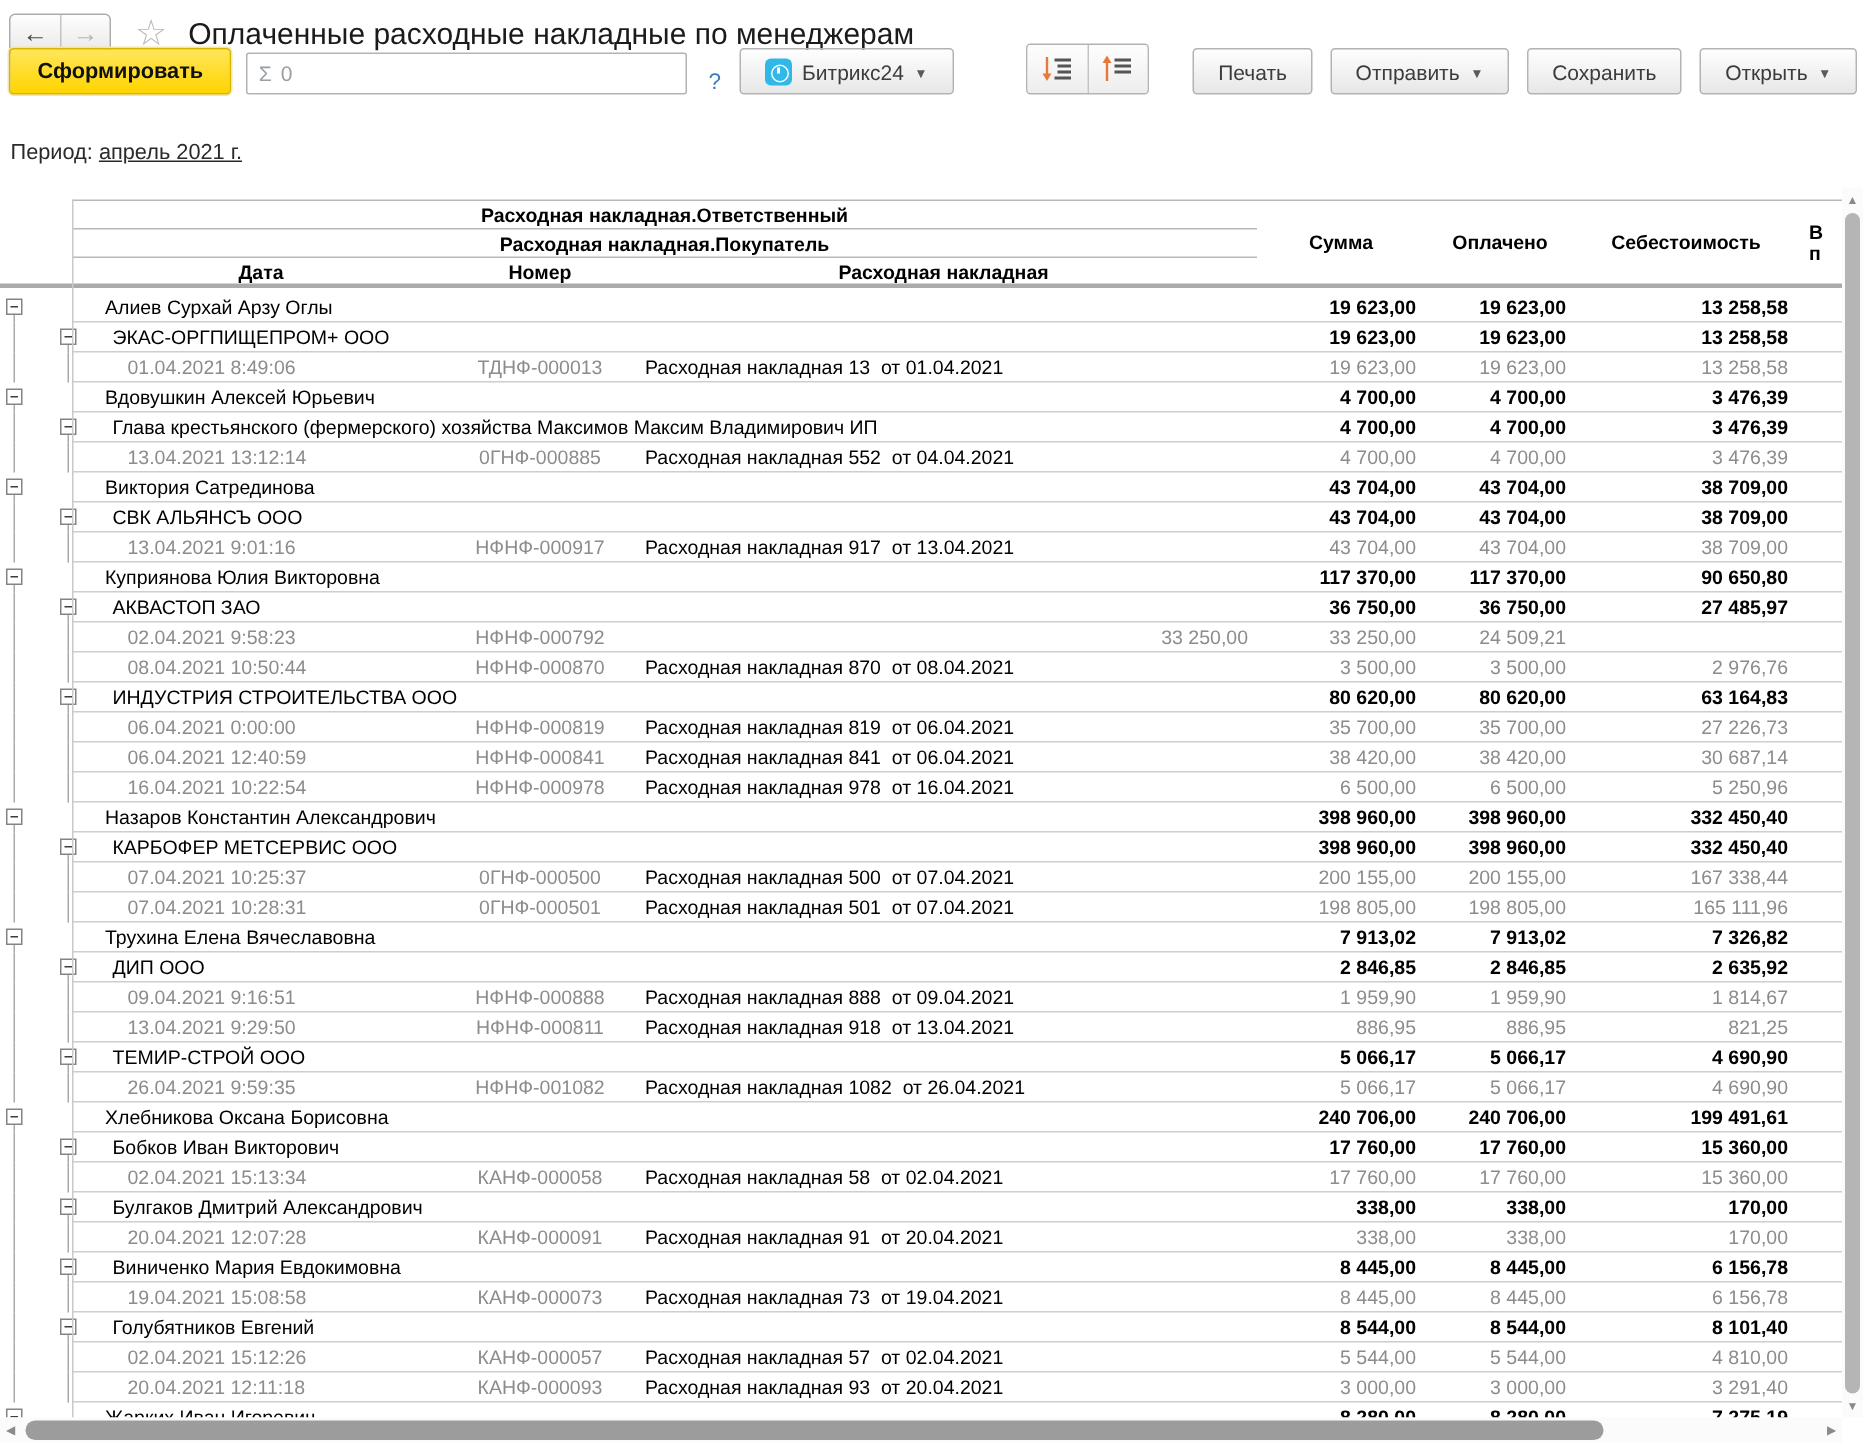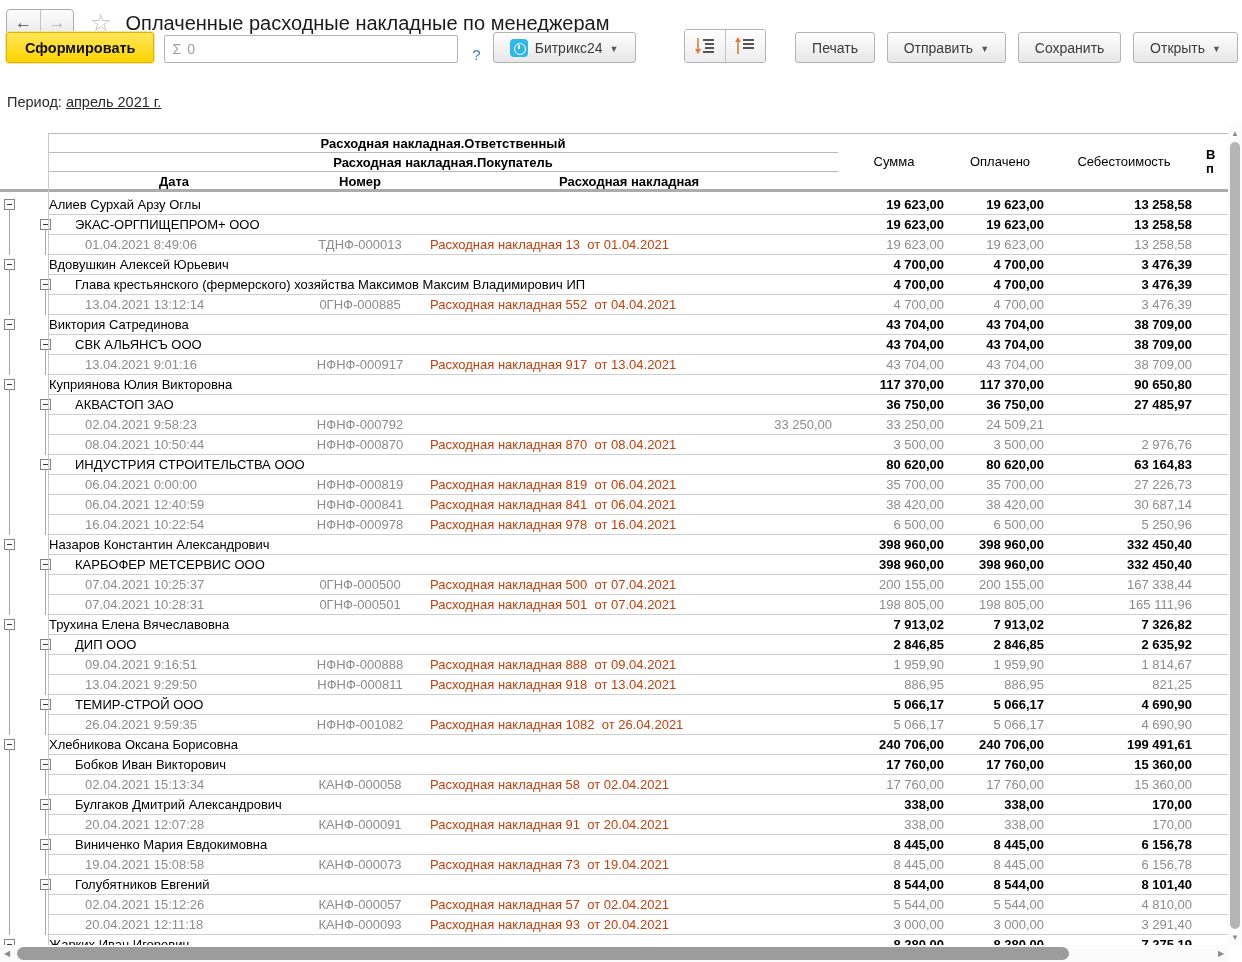--- a/index.html
+++ b/index.html
@@ -42,40 +42,40 @@
   
   .report { position:absolute; left:0; top:125px; right:14px; bottom:17px; }
   .vline-gutter { position:absolute; left:48px; top:8px; bottom:0; width:1px; background:#c9c9c9; }
   .rhead { position:relative; height:67px; border-bottom:3px solid #ababab; }
   .rhead .topline { position:absolute; left:48px; right:0; top:8px; height:1px; background:#b9b9b9; }
   .rhead-left { position:absolute; left:48px; top:9px; width:790px; }
   .rhead-left .hrow { height:19px; line-height:19px; text-align:center; font-weight:bold; font-size:13px; color:#000; border-bottom:1px solid #b9b9b9; }
   .rhead-left .hrow3 { height:20px; line-height:20px; display:grid; grid-template-columns:252px 120px 418px; border-bottom:none; }
   .rhead-right { position:absolute; left:838px; right:0; top:9px; bottom:0; display:grid;
     grid-template-columns:112px 100px 148px 30px; align-items:center; }
-  .rhead-right .hnum { text-align:center; font-weight:normal; font-size:13px; color:#000; }
+  .rhead-right .hnum { text-align:center; font-weight:bold; font-size:13px; color:#000; }
   .rhead-right .hpart { font-weight:bold; font-size:13px; color:#000; line-height:14px; padding-left:8px; overflow:hidden; white-space:nowrap; }
 
   .rows { position:absolute; left:0; top:70px; right:0; bottom:0; overflow:hidden; }
   .trow { display:grid; grid-template-columns:48px 252px 120px 418px 112px 100px 148px 30px;
     height:20px; line-height:19px; font-size:13px; position:relative; }
   .trow .body-border { position:absolute; left:48px; right:0; bottom:0; height:1px; background:#cecece; }
   .gutter { position:relative; }
   .tbox { position:absolute; top:4px; width:11px; height:11px; border:1px solid #848484; background:#fff; cursor:pointer; }
   .tbox::after { content:""; position:absolute; left:2px; top:4px; width:5px; height:1px; background:#3c3c3c; }
   .tbox.l1 { left:4px; } .tbox.l2 { left:40px; }
   .gl { position:absolute; width:1px; background:#a9a9a9; top:0; bottom:0; }
   .gl.c1 { left:9px; } .gl.c2 { left:45px; }
   .gl.half { top:15px; }
   .cell { overflow:hidden; white-space:pre; }
   .c-name { grid-column:2 / 5; color:#000; }
-  .c-name.lvl1 { padding-left:1px; } .c-name.lvl2 { padding-left:27px; }
+  .c-name.lvl1 { padding-left:22px; } .c-name.lvl2 { padding-left:27px; }
   .c-date { padding-left:37px; color:#8c8c8c; }
   .c-num { text-align:center; color:#8c8c8c; }
-  .c-doc { padding-left:10px; color:#c2410c; }
+  .c-doc { padding-left:10px; color:#000000; }
   .c-val { text-align:right; padding-right:6px; color:#8c8c8c; }
   .trow.grp .c-val { color:#000; font-weight:bold; }
 
   
   .vscroll { position:absolute; right:0; top:125px; bottom:17px; width:14px; background:#fbfbfb; }
   .vscroll .arr { position:absolute; left:0; width:14px; height:14px; font-size:8px; color:#8a8a8a; text-align:center; line-height:14px; cursor:pointer; }
   .vscroll .arr.up { top:2px; } .vscroll .arr.down { bottom:0; }
   .vscroll .thumb { position:absolute; left:2px; right:2px; top:17px; bottom:16px; background:#b5b5b5; border-radius:6px; cursor:pointer; }
   .hscroll { position:absolute; left:0; right:14px; bottom:0; height:17px; background:#fbfbfb; }
   .hscroll .arr { position:absolute; top:0; width:14px; height:17px; font-size:8px; color:#8a8a8a; text-align:center; line-height:17px; cursor:pointer; }

